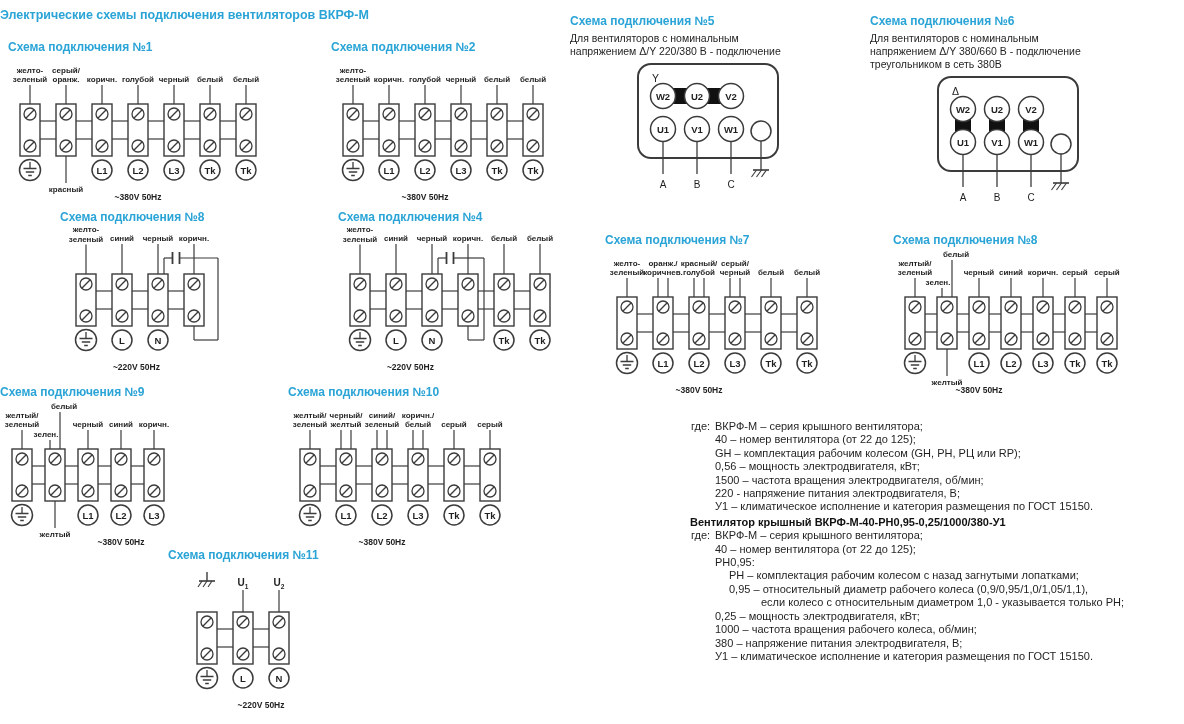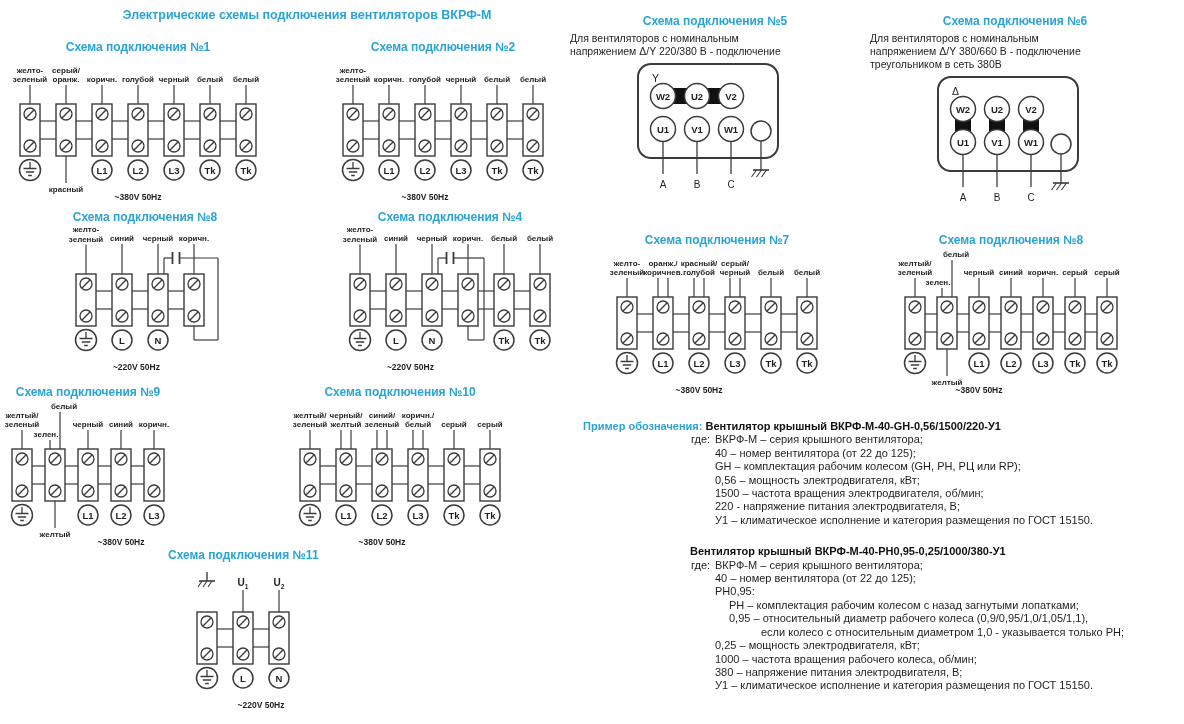--- a/index.html
+++ b/index.html
@@ -1,22 +1,22 @@
 <!DOCTYPE html>
 <html><head>
 <meta charset="utf-8">
 <style>
   html,body{margin:0;padding:0}
   body{width:1184px;height:724px;position:relative;background:#fff;
        font-family:"Liberation Sans",sans-serif;overflow:hidden;color:#1f1f1f}
-  .main-title{position:absolute;left:0;top:8px;width:614px;text-align:center;
+  .main-title{position:absolute;left:0;top:8px;width:614px;text-align:left;
        font-weight:bold;font-size:12.5px;color:#2aa4d6;white-space:nowrap}
   .scheme{position:absolute}
   .scheme h3{margin:0 0 3px;font-size:12px;line-height:15px;color:#2aa4d6;
-       text-align:center;white-space:nowrap;font-weight:bold}
+       white-space:nowrap;font-weight:bold}
   .scheme svg{display:block;margin:0 auto}
   .desc{font-size:10.5px;line-height:13px;text-align:left;color:#1f1f1f;margin:2px 0 4px}
   svg text{font-family:"Liberation Sans",sans-serif}
   .wl{font-size:8px;font-weight:600;fill:#1f1f1f}
   .cl{font-size:9.5px;font-weight:bold;fill:#1f1f1f}
   .vt{font-size:8.5px;font-weight:bold;fill:#1f1f1f}
   .ph{font-size:10px;fill:#1f1f1f}
   .cr{font-size:10.5px;fill:#1f1f1f}
   .ut{font-size:10px;font-weight:bold;fill:#1f1f1f}
   .p1{left:8px;top:40px;width:260px}
@@ -31,21 +31,21 @@
   .p10{left:288px;top:385px;width:224px}
   .p11{left:168px;top:548px;width:150px}
   .ex{position:absolute;left:583px;top:420px;width:601px;font-size:11px;line-height:13.4px}
   .ex-label{color:#2aa4d6;font-weight:bold}
   .ex b{color:#111}
   .ex-lines{margin-left:132px;position:relative}
   .exline{position:relative;white-space:nowrap}
   .exline.i1{padding-left:14px}
   .exline.i2{padding-left:46px}
   .where{position:absolute;left:-24px}
-  .ex-b2{margin:18px 0 0 107px}
+  .ex-b2{margin:2px 0 0 107px}
 </style>
 </head>
 <body>
 
 <div class="main-title">Электрические схемы подключения вентиляторов ВКРФ-М</div>
 
 <div class="scheme p1">
   <h3>Схема подключения №1</h3>
   <svg viewBox="0 0 260 150" width="260" height="150">
       <line x1="32" y1="63" x2="48" y2="63" stroke="#3b3b3b" stroke-width="1.2"></line>
@@ -879,24 +879,20 @@
         <text x="94" y="20" text-anchor="middle" class="ut">U<tspan dy="3" font-size="6.5">2</tspan></text>
         <line x1="94" y1="24" x2="94" y2="46" stroke="#3b3b3b" stroke-width="1.2"></line>
         <circle cx="94" cy="112" r="10" fill="#fff" stroke="#3b3b3b" stroke-width="1.5"></circle>
         <text x="94" y="115.5" text-anchor="middle" class="cl">N</text>
       </g>
       <text x="76" y="142" text-anchor="middle" class="vt">~220V 50Hz</text>
     </svg>
 </div>
 
 <div class="ex">
-  <div>
-    <span class="ex-label">Пример обозначения:</span>
-    <b>Вентилятор крышный ВКРФ-М-40-GH-0,56/1500/220-У1</b>
-  </div>
   <div class="ex-lines" id="exl0">
       <div class="exline"><span class="where">где:</span>ВКРФ-М – серия крышного вентилятора;</div>
       <div class="exline">40 – номер вентилятора (от 22 до 125);</div>
       <div class="exline">GH – комплектация рабочим колесом (GH, PH, РЦ или RP);</div>
       <div class="exline">0,56 – мощность электродвигателя, кВт;</div>
       <div class="exline">1500 – частота вращения электродвигателя, об/мин;</div>
       <div class="exline">220 - напряжение питания электродвигателя, В;</div>
       <div class="exline">У1 – климатическое исполнение и категория размещения по ГОСТ 15150.</div>
     </div>
   <div class="ex-b2">

